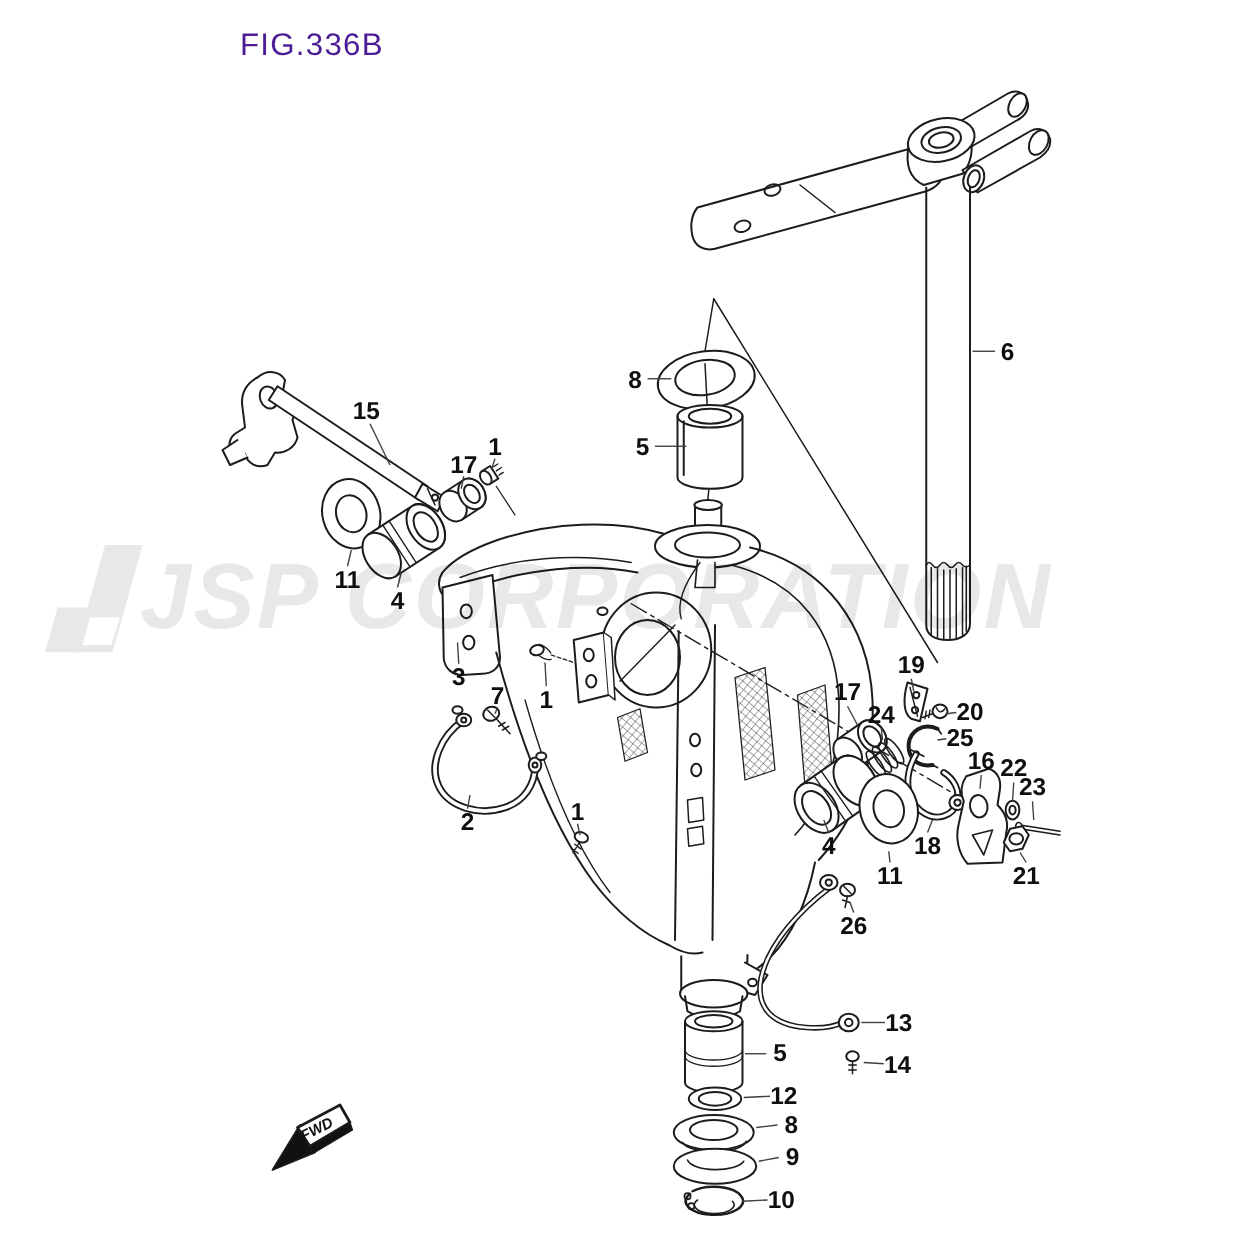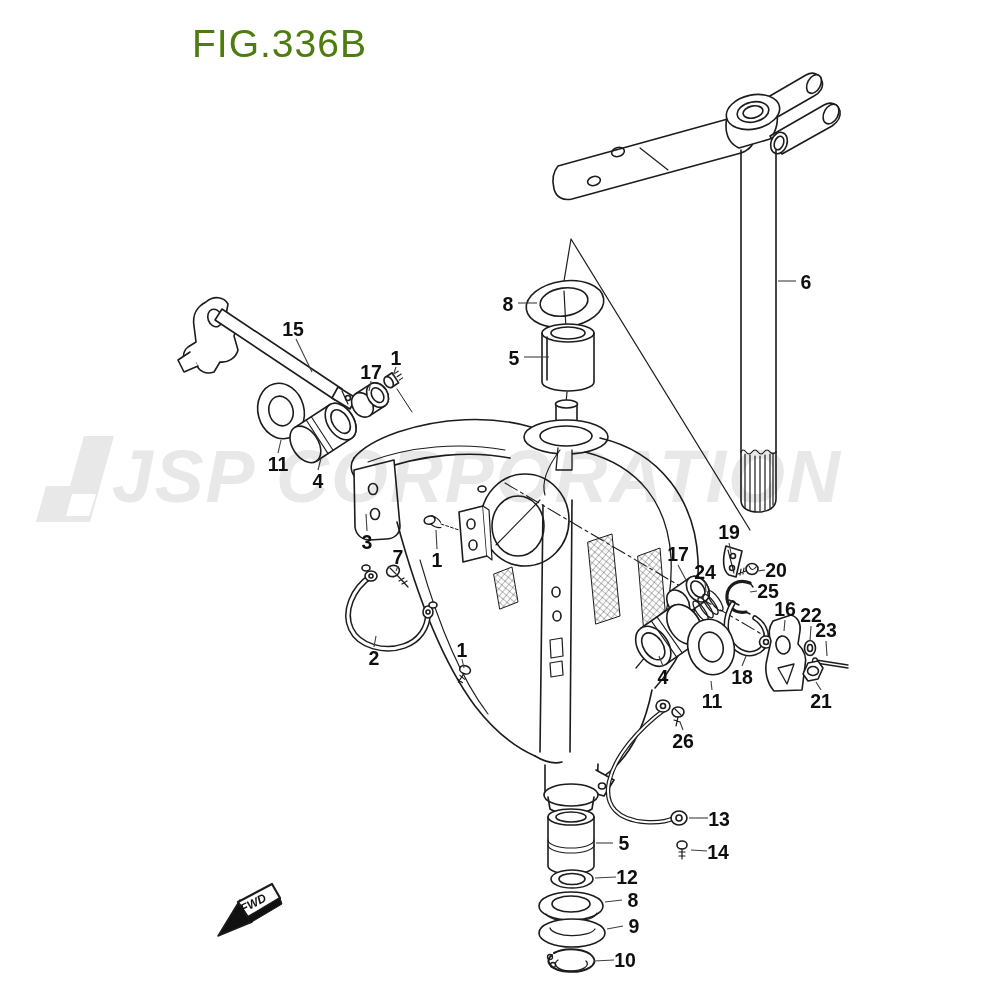--- a/index.html
+++ b/index.html
@@ -1,19 +1,19 @@
 <!DOCTYPE html>
 <html style="--bg: #ffffff; --wm: #e8e8e8; --ct: #0f0f0f;"><head>
 <meta charset="utf-8">
 <style>
   html,body{margin:0;padding:0;background:#fff;}
   .page{position:relative;width:1000px;height:1000px;background:var(--bg,#fff);overflow:hidden;
         font-family:"Liberation Sans", sans-serif;}
-  .fig-title{position:absolute;left:192px;top:22px;font-size:39px;letter-spacing:1px;
-             color:#4d7c0f;font-weight:normal;white-space:nowrap;}
+  .fig-title{position:absolute;left:192px;top:22px;font-size:25px;letter-spacing:1px;
+             color:#4c1d95;font-weight:normal;white-space:nowrap;}
   .diagram-svg{position:absolute;left:0;top:0;}
   .watermark{position:absolute;left:0;top:428px;width:864px;height:90px;pointer-events:none;
              mix-blend-mode:multiply;z-index:5;}
   .watermark-text{position:absolute;left:112px;top:6px;font-size:74px;font-weight:bold;
                   font-style:italic;letter-spacing:2px;color:var(--wm,#e8e8e8);white-space:nowrap;
                   transform:scaleX(0.99);transform-origin:left top;}
   .watermark-logo{position:absolute;left:26px;top:8px;}
   text.callout{font-weight:bold;font-size:19.5px;fill:var(--ct,#0f0f0f);}
 </style>
 </head>

